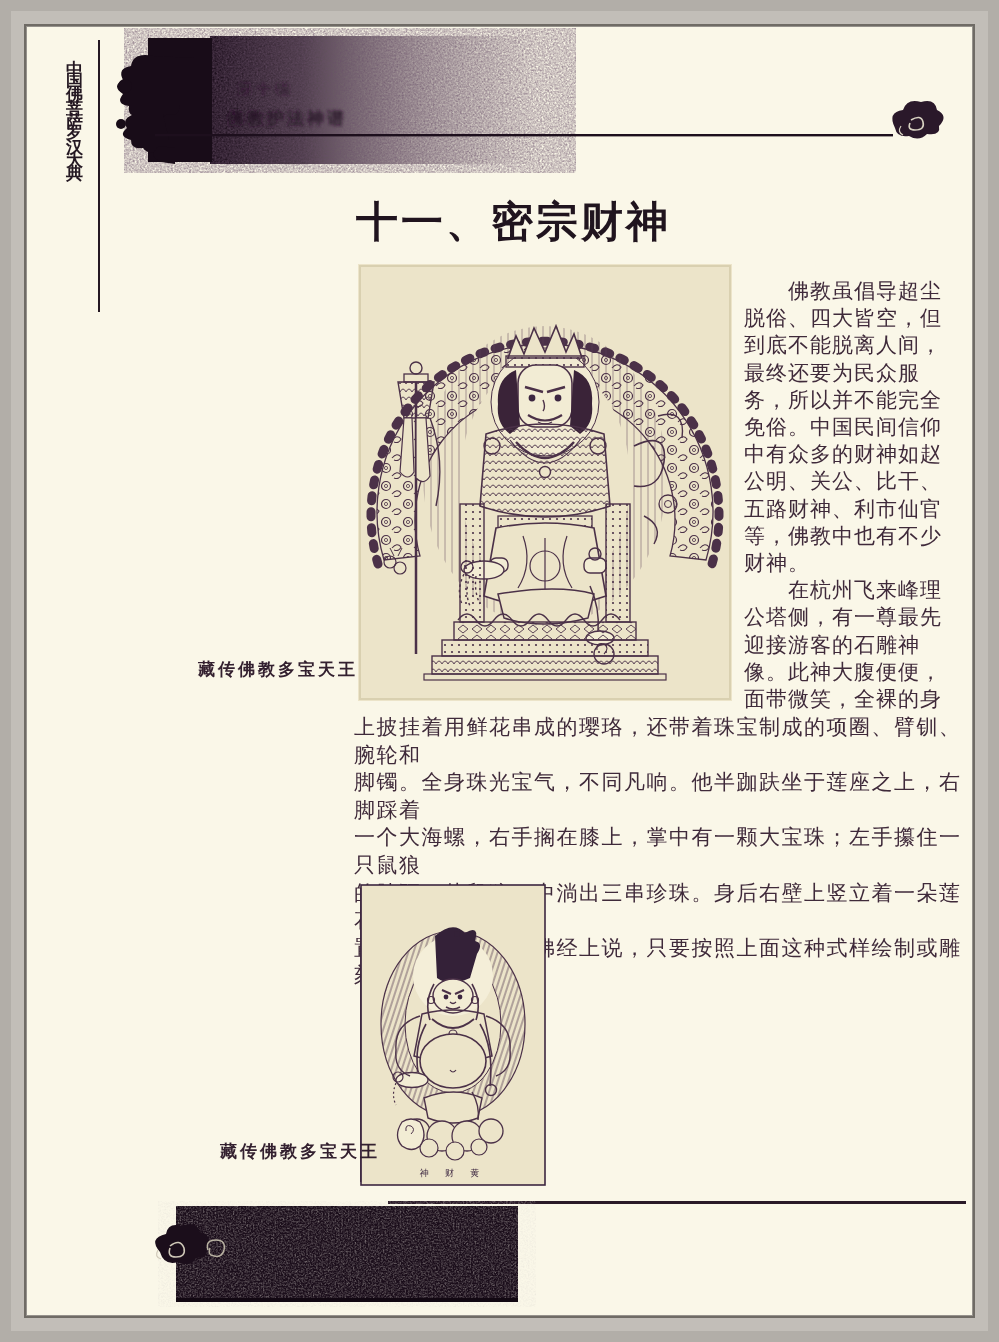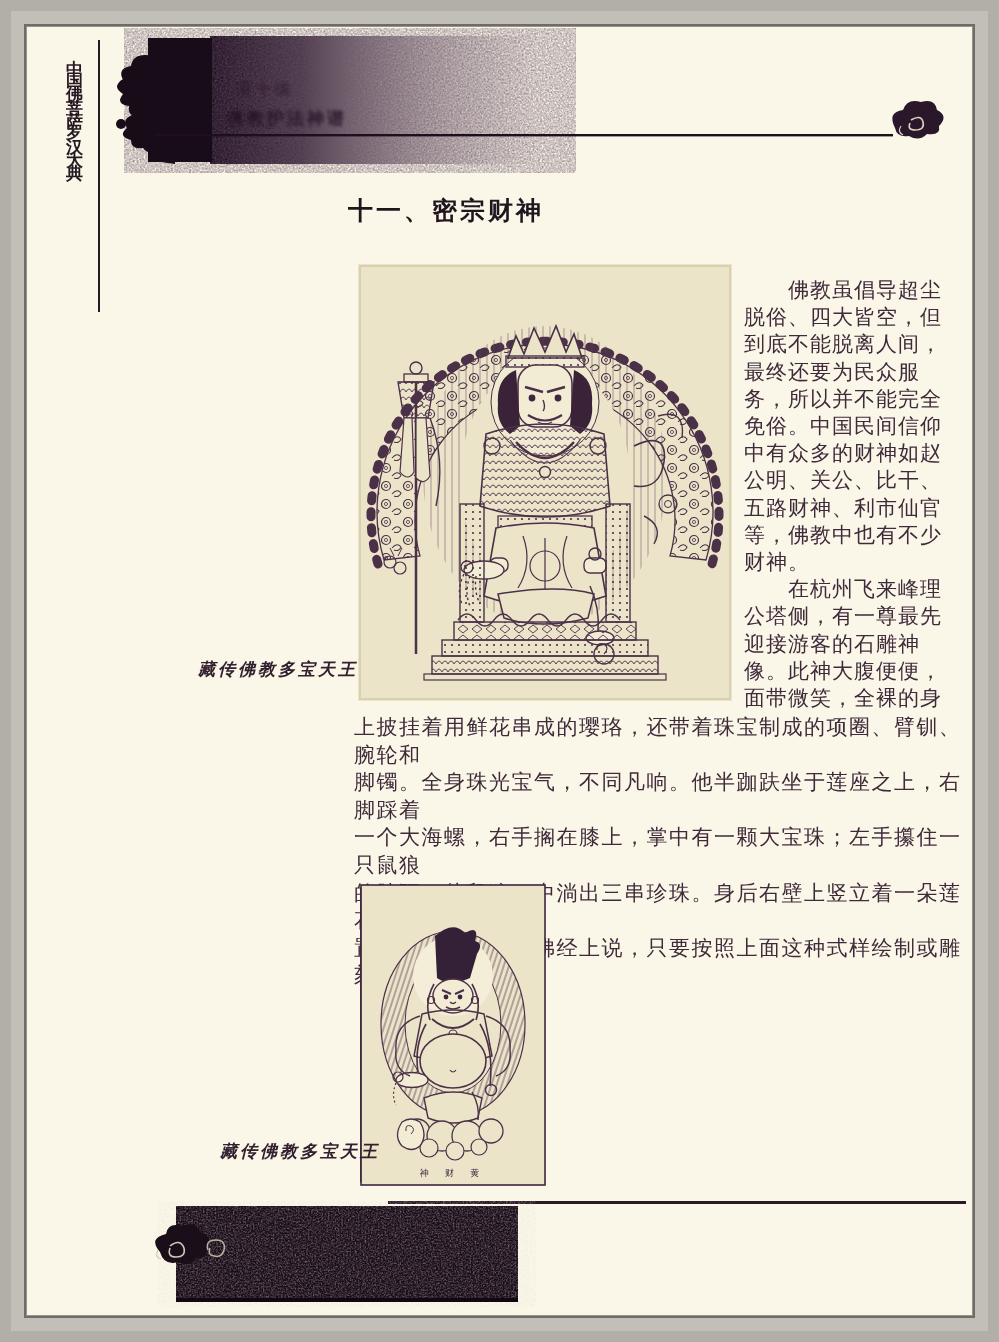--- a/index.html
+++ b/index.html
@@ -14,28 +14,28 @@
     border:2px solid #6f6b65; box-shadow: inset 0 0 0 1px #96928c;
   }
   .side-title {
     position:absolute; left:63px; top:46px;
     writing-mode:vertical-rl; text-orientation:upright;
     font-size:17px; font-weight:700; letter-spacing:13px; color:#241822;
   }
   .side-rule { position:absolute; left:98px; top:40px; width:2px; height:272px; background:#241822; }
   .header-art { position:absolute; left:95px; top:28px; width:860px; height:145px; }
   .chapter-title {
-    position:absolute; left:348px; top:194px;
-    font-size:25px; font-weight:700; letter-spacing:3px; color:#20141e;
+    position:absolute; left:356px; top:194px;
+    font-size:42px; font-weight:700; letter-spacing:3px; color:#20141e;
   }
   .bodytext { color:#3f2a3a; white-space:pre-line; }
-  .col1 { position:absolute; left:744px; top:278px; width:226px; font-size:21px; line-height:27.2px; letter-spacing:1px;font-family:Liberation Mono, monospace; }
+  .col1 { position:absolute; left:744px; top:278px; width:226px; font-size:21px; line-height:27.2px; letter-spacing:1px; }
   .fullpara { position:absolute; left:354px; top:714px; width:616px; font-size:21px; line-height:27.6px; letter-spacing:1.5px; }
   .col2 { position:absolute; left:558px; top:884px; width:414px; font-size:21px; line-height:26px; letter-spacing:0.2px; }
-  .caption { font-size:17px; font-style:italic; font-weight:600; letter-spacing:3px; color:#33202f; }
+  .caption { font-size:17px; font-weight:600; letter-spacing:3px; color:#33202f; }
   .caption1 { position:absolute; left:198px; top:658px; }
   .caption2 { position:absolute; left:220px; top:1140px; }
   .illus1 { position:absolute; left:358px; top:264px; width:374px; height:437px; }
   .illus2 { position:absolute; left:360px; top:884px; width:186px; height:302px; }
   .bottom-rule { position:absolute; left:388px; top:1201px; width:578px; height:2.5px; background:#2a1a28; }
   .footer-art { position:absolute; left:140px; top:1198px; width:430px; height:112px; }
   svg { display:block; }
 </style>
 </head>
 <body>

